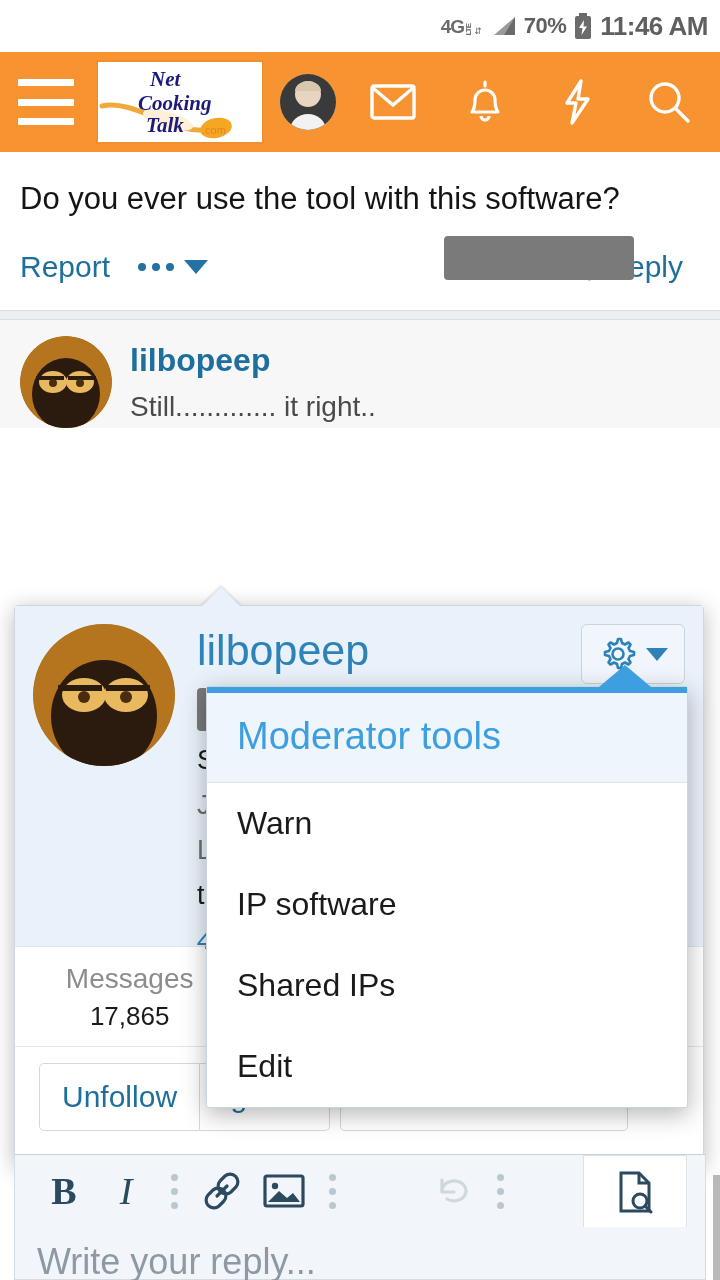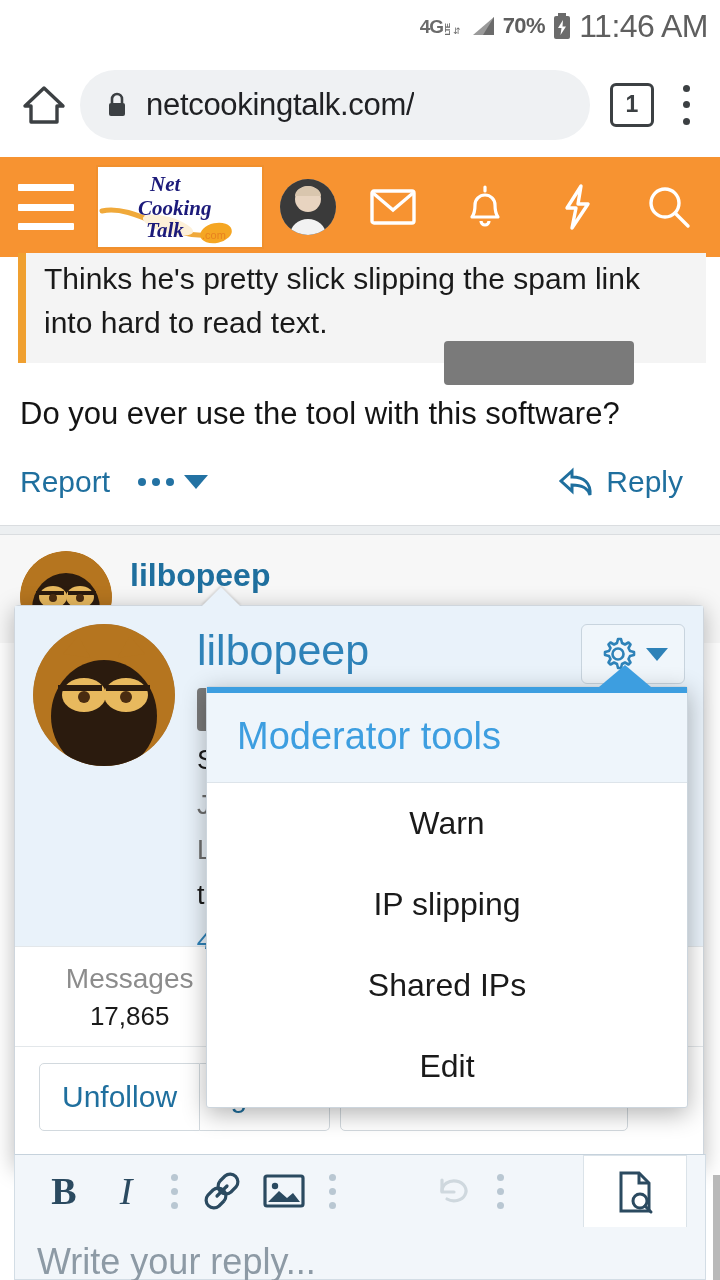--- a/index.html
+++ b/index.html
@@ -18,21 +18,21 @@
     gap: 8px; padding-right: 12px;
     background: #ffffff; color: #6b6b6b;
   }
   .sb-4g { display:flex; align-items:flex-end; gap:1px; }
   .sb-4g-text { font-size: 19px; font-weight: bold; letter-spacing:-1px; color:#6b6b6b; line-height:1;}
   .sb-lte { font-size: 8px; font-weight:bold; color:#6b6b6b; line-height:1; writing-mode: vertical-rl; transform: rotate(180deg); letter-spacing:-1px;}
   .sb-arrows { font-size: 9px; color:#6b6b6b; line-height:1; }
   .sb-signal { width: 26px; height: 20px; }
   .sb-pct { font-size: 22px; font-weight: 600; color:#5f5f5f; letter-spacing:-0.5px;}
   .sb-batt { width:18px; height:26px; position:relative; }
-  .sb-time { font-size: 32px; font-weight: 400; color:#5f5f5f; letter-spacing:-0.5px;}
+  .sb-time { font-size: 26px; font-weight: 700; color:#5f5f5f; letter-spacing:-0.5px;}
 
   
   .browserbar {
     height: 105px; display:flex; align-items:center; gap: 0;
     padding: 0 14px; background:#ffffff;
   }
   .home-btn { width: 60px; height:60px; display:flex; align-items:center; justify-content:center; }
   .omnibox {
     flex: 1; height: 70px; margin: 0 8px 0 6px;
     background: #eff1f3; border-radius: 36px;
@@ -180,21 +180,21 @@
     position:absolute; right: 36px; top: -22px; width:0;height:0;
     border-left: 26px solid transparent; border-right:26px solid transparent;
     border-bottom: 22px solid #3d9ee0;
   }
   .moddrop-top { height: 6px; background:#3d9ee0; }
   .moddrop-title {
     background:#eef5fb; color:#3d9ee0; font-size: 38px;
     padding: 22px 30px 24px 30px; border-bottom:1px solid #dde4ea;
   }
   .moditem {
-    font-size: 32px; color:#1a1a1a; padding: 22px 23px; text-align: center;
+    font-size: 32px; color:#1a1a1a; padding: 22px 30px;
   }
 
   
   .editor {
     position:absolute; left: 14px; bottom: 0; width: 692px; height: 126px;
     background:#f2f6fa; border:1px solid #d3dde5; border-top:1px solid #c6d2dc;
   }
   .editor-toolbar {
     height: 72px; display:flex; align-items:center; padding: 0 18px; gap: 0;
     position:relative;
@@ -233,42 +233,20 @@
     </svg>
     <span class="sb-pct">70%</span>
     <svg class="sb-batt" viewBox="0 0 18 26">
       <rect x="5" y="0" width="8" height="3" fill="#6b6b6b"></rect>
       <rect x="1" y="3" width="16" height="23" rx="2" fill="#6b6b6b"></rect>
       <polygon points="10,7 5,15 8.5,15 7.5,22 13,13.5 9.5,13.5" fill="#ffffff"></polygon>
     </svg>
     <span class="sb-time">11:46 AM</span>
   </div>
 
-  <div class="browserbar">
-    <div class="home-btn">
-      <svg width="46" height="46" viewBox="0 0 46 46">
-        <path d="M23 6 L42 24 L36 24 L36 40 L10 40 L10 24 L4 24 Z" fill="none" stroke="#3c4043" stroke-width="3.4" stroke-linejoin="round"></path>
-      </svg>
-    </div>
-    <div class="omnibox">
-      <svg class="lock-icon" viewBox="0 0 22 26">
-        <path d="M6 11 V7 a5 5 0 0 1 10 0 v4" fill="none" stroke="#3c4043" stroke-width="2.6"></path>
-        <rect x="3" y="11" width="16" height="13" rx="2" fill="#3c4043"></rect>
-      </svg>
-      <span class="omnibox-url">netcookingtalk.com/</span>
-    </div>
-    <div class="tabcount">
-      <span>1</span>
-    </div>
-    <div class="kebab">
-      <i></i>
-      <i></i>
-      <i></i>
-    </div>
-  </div>
 
   <div class="navbar">
     <div class="hamburger">
       <i></i>
       <i></i>
       <i></i>
     </div>
 
     <div class="logo">
       <svg width="164" height="80" viewBox="0 0 164 80">
@@ -314,23 +292,20 @@
         <svg width="46" height="46" viewBox="0 0 46 46">
           <circle cx="19" cy="19" r="14" fill="none" stroke="#fff" stroke-width="3.4"></circle>
           <path d="M29 29 L42 42" stroke="#fff" stroke-width="3.4" stroke-linecap="round"></path>
         </svg>
       </div>
     </div>
   </div>
 
   <div class="content">
 
-    <div class="quote">
-      <p>Thinks he's pretty slick slipping the spam link into hard to read text.</p>
-    </div>
 
     <div class="posttext">Do you ever use the tool with this software?</div>
 
     <div class="postactions">
       <span class="link-blue">Report</span>
       <span class="more-dots">
         <span class="d">
             <i></i>
             <i></i>
             <i></i>
@@ -428,21 +403,21 @@
       </div>
       <button class="btn single">Start conversation</button>
     </div>
   </div>
 
   <div class="moddrop">
     <div class="moddrop-arrow"></div>
     <div class="moddrop-top"></div>
     <div class="moddrop-title">Moderator tools</div>
     <div class="moditem">Warn</div>
-    <div class="moditem">IP slipping</div>
+    <div class="moditem">IP software</div>
     <div class="moditem">Shared IPs</div>
     <div class="moditem">Edit</div>
   </div>
 
   <div class="editor">
     <div class="editor-toolbar">
       <div class="tb tb-b">B</div>
       <div class="tb tb-i">I</div>
       <div class="tb-sep">
           <i></i>

